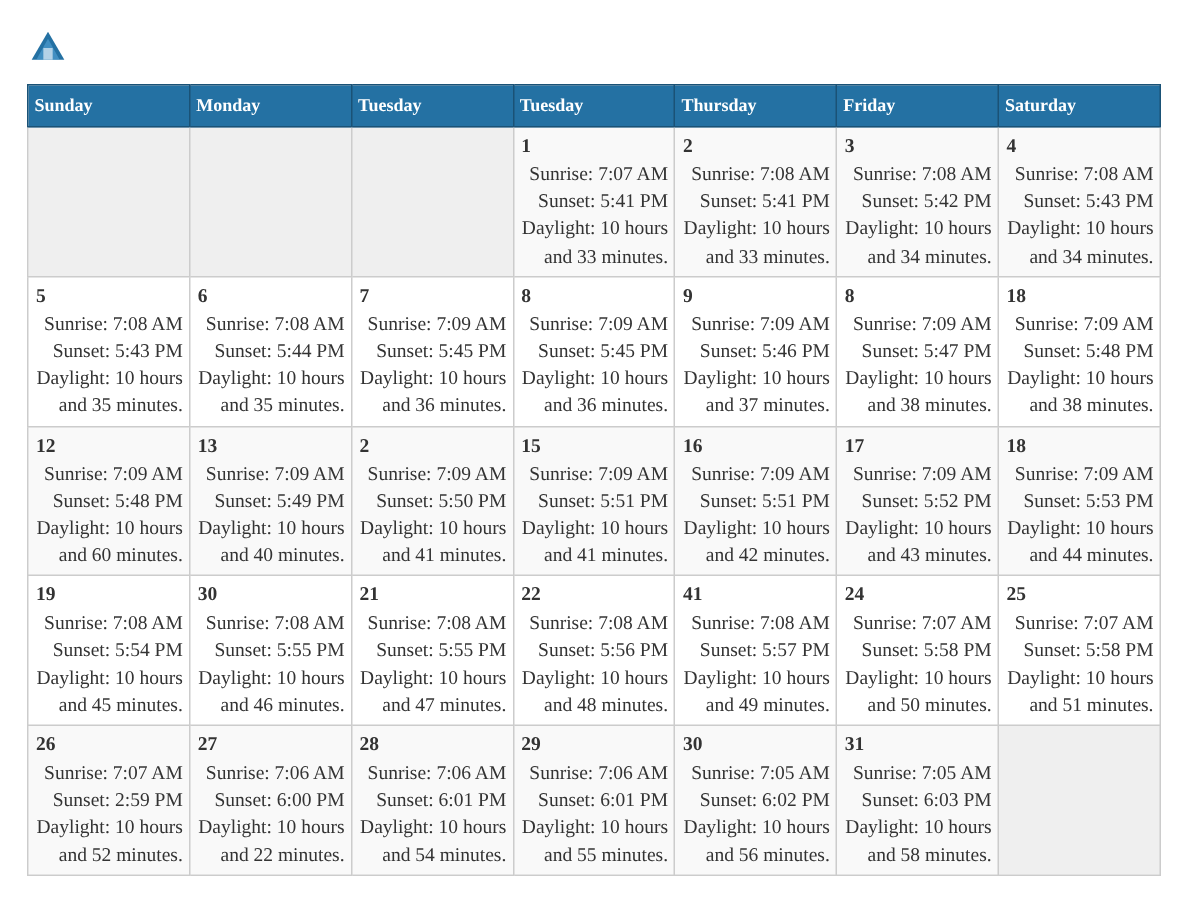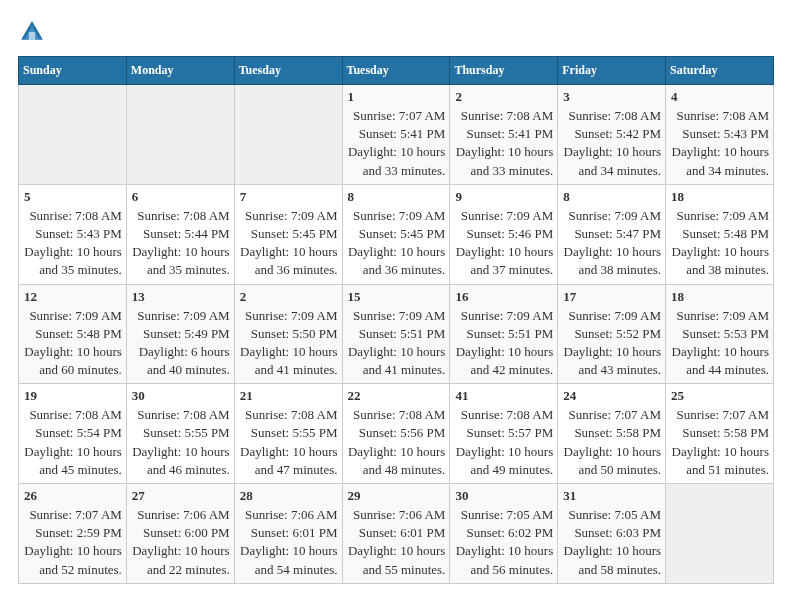--- a/index.html
+++ b/index.html
@@ -239,21 +239,21 @@
           <span>Sunrise: 7:09 AM</span><br>
           <span>Sunset: 5:48 PM</span><br>
           <span>Daylight: 10 hours and 60 minutes.</span>
         </div>
       </td>
           <td>
         <span class="day-number">13</span>
         <div class="day-info">
           <span>Sunrise: 7:09 AM</span><br>
           <span>Sunset: 5:49 PM</span><br>
-          <span>Daylight: 6 hours and 40 minutes.</span>
+          <span>Daylight: 10 hours and 40 minutes.</span>
         </div>
       </td>
           <td>
         <span class="day-number">2</span>
         <div class="day-info">
           <span>Sunrise: 7:09 AM</span><br>
           <span>Sunset: 5:50 PM</span><br>
           <span>Daylight: 10 hours and 41 minutes.</span>
         </div>
       </td>

